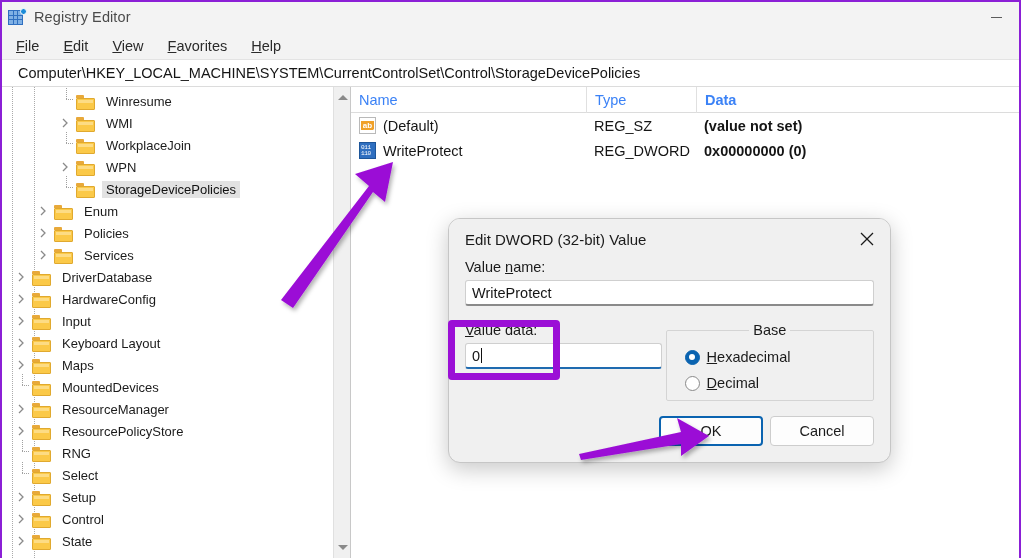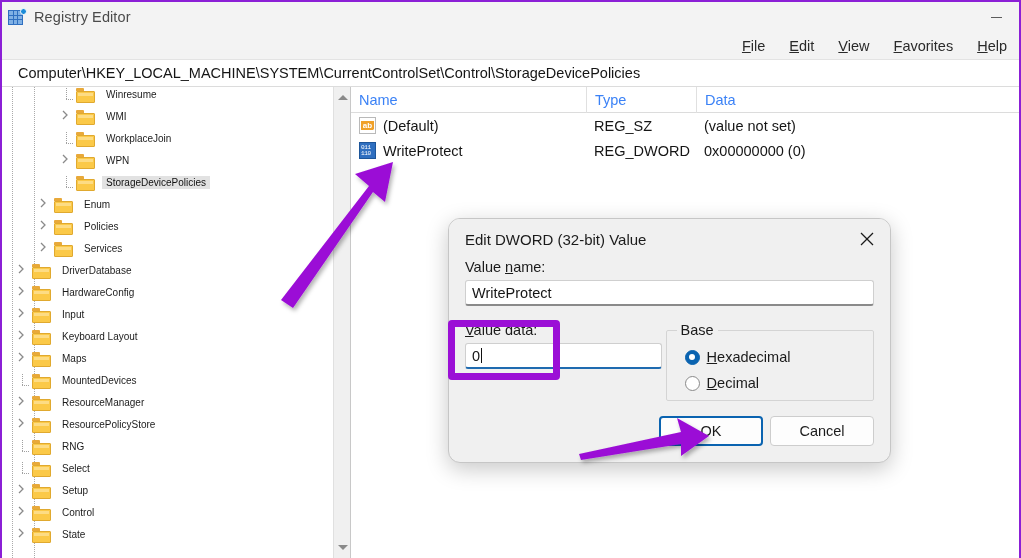--- a/index.html
+++ b/index.html
@@ -65,21 +65,20 @@
     border-top: 1.5px solid #5c5c5c;
   }
 
   
   .menubar {
     position: absolute; left: 0; top: 30px;
     width: 1017px; height: 28px;
     background: #f3f3f3;
     display: flex; align-items: center;
     border-bottom: 1px solid #e3e3e3;
-    justify-content: flex-end;
   }
   .menuitem {
     font-size: 14.5px; color: #2a2a2a;
     padding: 2px 12px;
     cursor: default;
   }
   .menuitem .acc { text-decoration: underline; }
   .menuitem:first-child { margin-left: 2px; }
 
   
@@ -111,23 +110,23 @@
   }
   .tree-scroll {
     position: absolute; left: 0; top: 0;
     width: 331px; height: 471px;
     overflow: hidden;
   }
   .tree-rows { padding-top: 1px; }
   .trow {
     position: relative;
     height: 22px;
-    display: flex; align-items: flex-start;
+    display: flex; align-items: flex-end;
     white-space: nowrap;
-    font-size: 10px; color: #1b1b1b;
+    font-size: 13px; color: #1b1b1b;
   }
   .trow .chev {
     width: 14px; height: 14px; flex: none;
     margin-right: 2px;
     position: relative;
   }
   .trow .chev svg { display: block; }
   .trow .dots {
     width: 14px; height: 22px; flex: none;
     margin-right: 2px;
@@ -212,21 +211,21 @@
   }
   .hcell {
     font-size: 14.5px; color: #3b82f6;
     padding-left: 8px;
     height: 26px; line-height: 26px;
     position: relative;
   }
   .hcell + .hcell { border-left: 1px solid #e0e0e0; }
   .col-name { width: 235px; }
   .col-type { width: 110px; }
-  .col-data { flex: 1; }
+  .col-data { flex: 1; font-weight: bold; }
 
   .lrow {
     height: 25px;
     display: flex; align-items: center;
     font-size: 14.5px; color: #151515;
   }
   .lcell { padding-left: 8px; display: flex; align-items: center; }
   .val-icon { width: 17px; height: 17px; margin-right: 7px; flex: none; position: relative; }
 
   .icon-sz {
@@ -306,21 +305,21 @@
   .txtbox.focused { border-bottom-color: #1f6bb0; }
   .caret {
     display: inline-block;
     width: 1px; height: 15px;
     background: #111;
     margin-left: 1px;
   }
 
   .row2 { display: flex; margin-top: 16px; }
   .left-col { width: 200px; }
-  .right-col { width: 212px; margin-left: 4px; }
+  .right-col { width: 212px; margin-left: 4px; text-align: center; }
 
   fieldset.base {
     border: 1px solid #d4d4d4;
     border-radius: 2px;
     margin: 0; padding: 6px 10px 10px 10px;
     height: 79px;
   }
   fieldset.base legend {
     font-size: 14.5px; color: #1b1b1b;
     padding: 0 4px;

